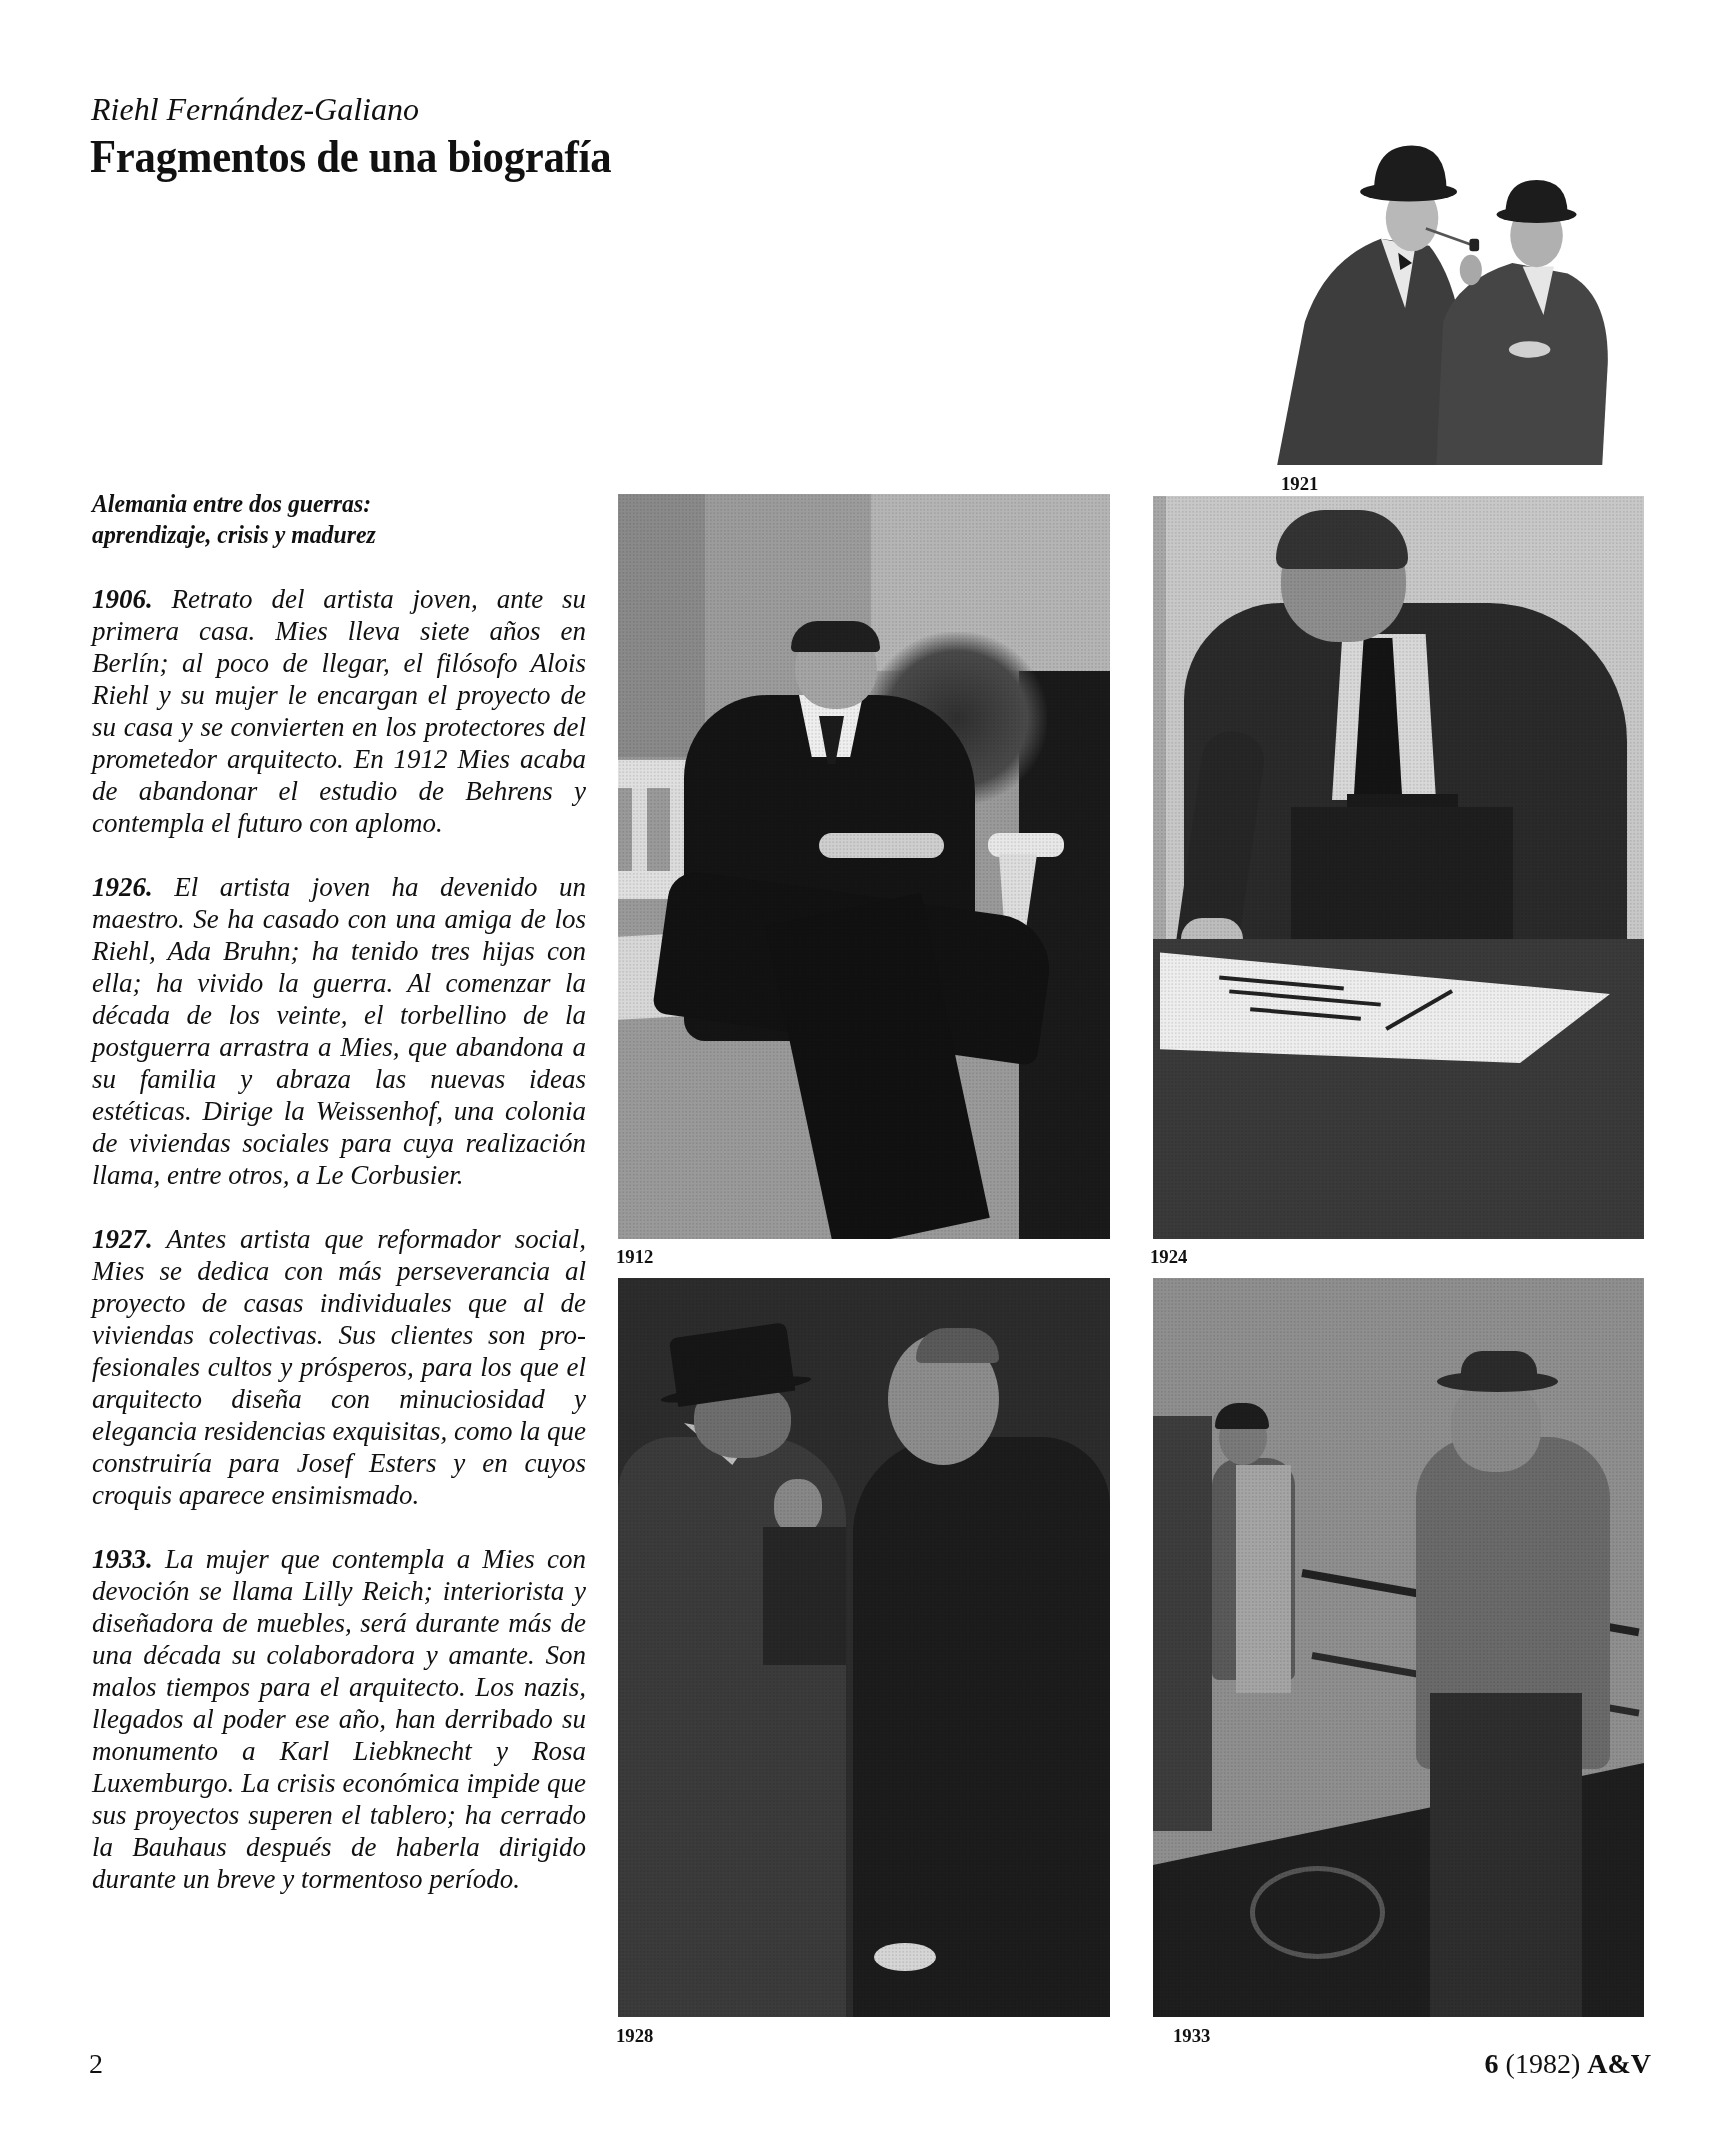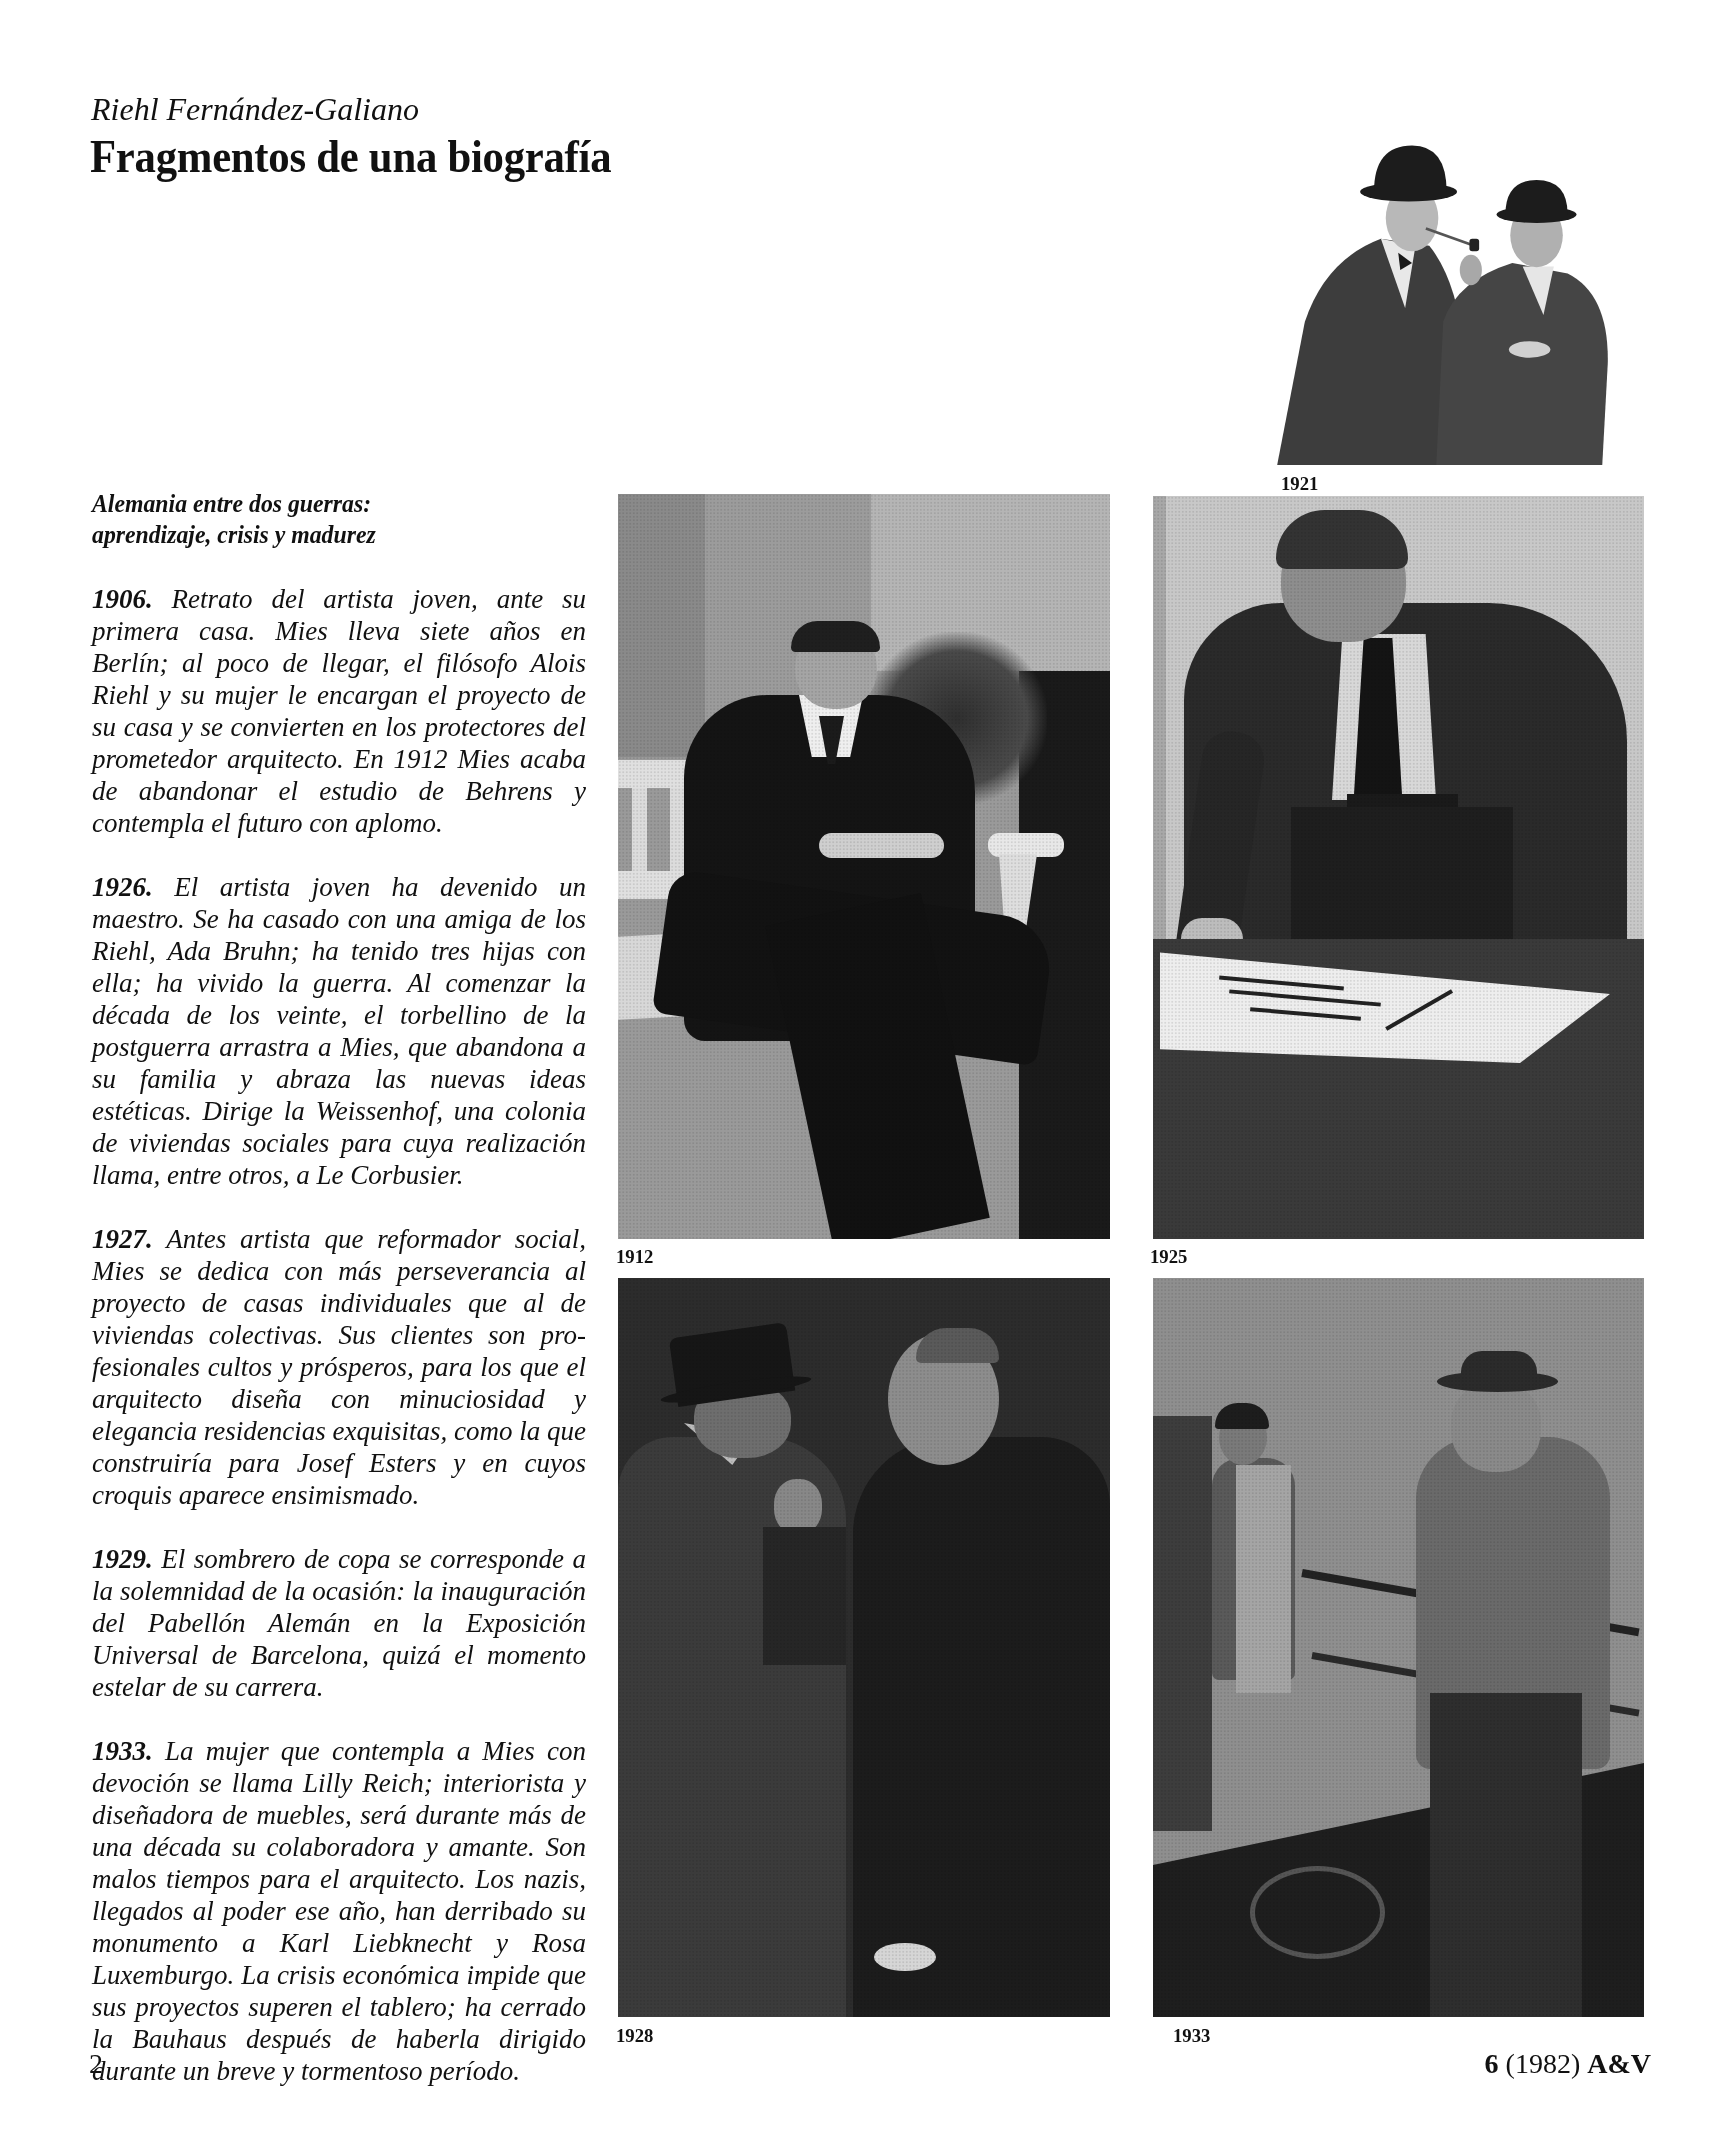--- a/index.html
+++ b/index.html
@@ -45,21 +45,20 @@
 <div class="title">Fragmentos de una biografía</div>
 
 <div class="text-col">
   <div class="section-heading">
     <span>Alemania entre dos guerras:</span>
     <span>aprendizaje, crisis y madurez</span>
   </div>
   <p class="entry"><span class="year">1906.</span><span> Retrato del artista joven, ante su primera casa. Mies lleva siete años en Berlín; al poco de llegar, el filósofo Alois Riehl y su mujer le encargan el proyecto de su casa y se convierten en los protectores del prometedor arquitecto. En 1912 Mies acaba de abandonar el estudio de Behrens y contempla el futuro con aplomo.</span></p>
   <p class="entry"><span class="year">1926.</span><span> El artista joven ha devenido un maestro. Se ha casado con una amiga de los Riehl, Ada Bruhn; ha tenido tres hijas con ella; ha vivido la guerra. Al comenzar la década de los veinte, el torbellino de la postguerra arrastra a Mies, que abandona a su familia y abraza las nuevas ideas estéticas. Dirige la Weissenhof, una colo­nia de viviendas sociales para cuya realiza­ción llama, entre otros, a Le Corbusier.</span></p>
   <p class="entry"><span class="year">1927.</span><span> Antes artista que reformador social, Mies se dedica con más perseverancia al proyecto de casas individuales que al de viviendas colectivas. Sus clientes son pro­fesionales cultos y prósperos, para los que el arquitecto diseña con minuciosidad y elegancia residencias exquisitas, como la que construiría para Josef Esters y en cuyos croquis aparece ensimismado.</span></p>
-  <p class="entry"><span class="year">1929.</span><span> El sombrero de copa se corresponde a la solemnidad de la ocasión: la inaugura­ción del Pabellón Alemán en la Exposición Universal de Barcelona, quizá el momento estelar de su carrera.</span></p>
   <p class="entry"><span class="year">1933.</span><span> La mujer que contempla a Mies con devoción se llama Lilly Reich; interiorista y diseñadora de muebles, será durante más de una década su colaboradora y amante. Son malos tiempos para el arquitecto. Los nazis, llegados al poder ese año, han derri­bado su monumento a Karl Liebknecht y Rosa Luxemburgo. La crisis económica impide que sus proyectos superen el table­ro; ha cerrado la Bauhaus después de haberla dirigido durante un breve y tor­mentoso período.</span></p>
 </div>
 
 <div class="photo" id="p1926">
   <svg width="360" height="323" viewBox="0 0 520 467">
 
     <path d="M0 467 L40 260 Q70 170 150 140 L220 150 Q260 200 270 300 L260 467 Z" fill="#3d3d3d"></path>
 
     <path d="M150 140 L200 150 L185 240 Z" fill="#e8e8e8"></path>
     <path d="M175 160 L195 175 L178 185 Z" fill="#1a1a1a"></path>
@@ -138,21 +137,21 @@
 
   <div class="abs" style="left:28px; top:422px; width:62px; height:48px; border-radius:21px; background:#bdbdbd;"></div>
 
   <div class="abs" style="left:0; top:443px; width:491px; height:300px; background:#3a3a3a;"></div>
   <div class="abs" style="left:7px; top:429px; width:450px; height:138px; background:#eeeeee; clip-path:polygon(0 20%,100% 50%,80% 100%,0 90%);"></div>
   <div class="abs" style="left:66px; top:485px; width:125px; height:4.2px; background:#222; transform:rotate(5deg);"></div>
   <div class="abs" style="left:76px; top:500px; width:152px; height:4.2px; background:#222; transform:rotate(5deg);"></div>
   <div class="abs" style="left:97px; top:516px; width:111px; height:4.2px; background:#222; transform:rotate(5deg);"></div>
   <div class="abs" style="left:228px; top:512px; width:76px; height:3.5px; background:#222; transform:rotate(-30deg);"></div>
 </div>
-<div class="caption" style="left:1150px; top:1246px;">1925</div>
+<div class="caption" style="left:1150px; top:1246px;">1924</div>
 
 <div class="photo grain" id="p1929">
 
   <div class="abs" style="left:0; top:159px; width:228px; height:580px; background:#3b3b3b; border-radius:55px 83px 0 0;"></div>
 
   <div class="abs" style="left:66px; top:145px; width:69px; height:42px; background:#bdbdbd; clip-path:polygon(0 0,100% 30%,70% 100%);"></div>
 
   <div class="abs" style="left:76px; top:104px; width:97px; height:76px; border-radius:45%; background:#6e6e6e;"></div>
 
   <div class="abs" style="left:55px; top:52px; width:118px; height:69px; background:#161616; border-radius:8.3px 8.3px 0 0; transform:rotate(-8deg);"></div>

